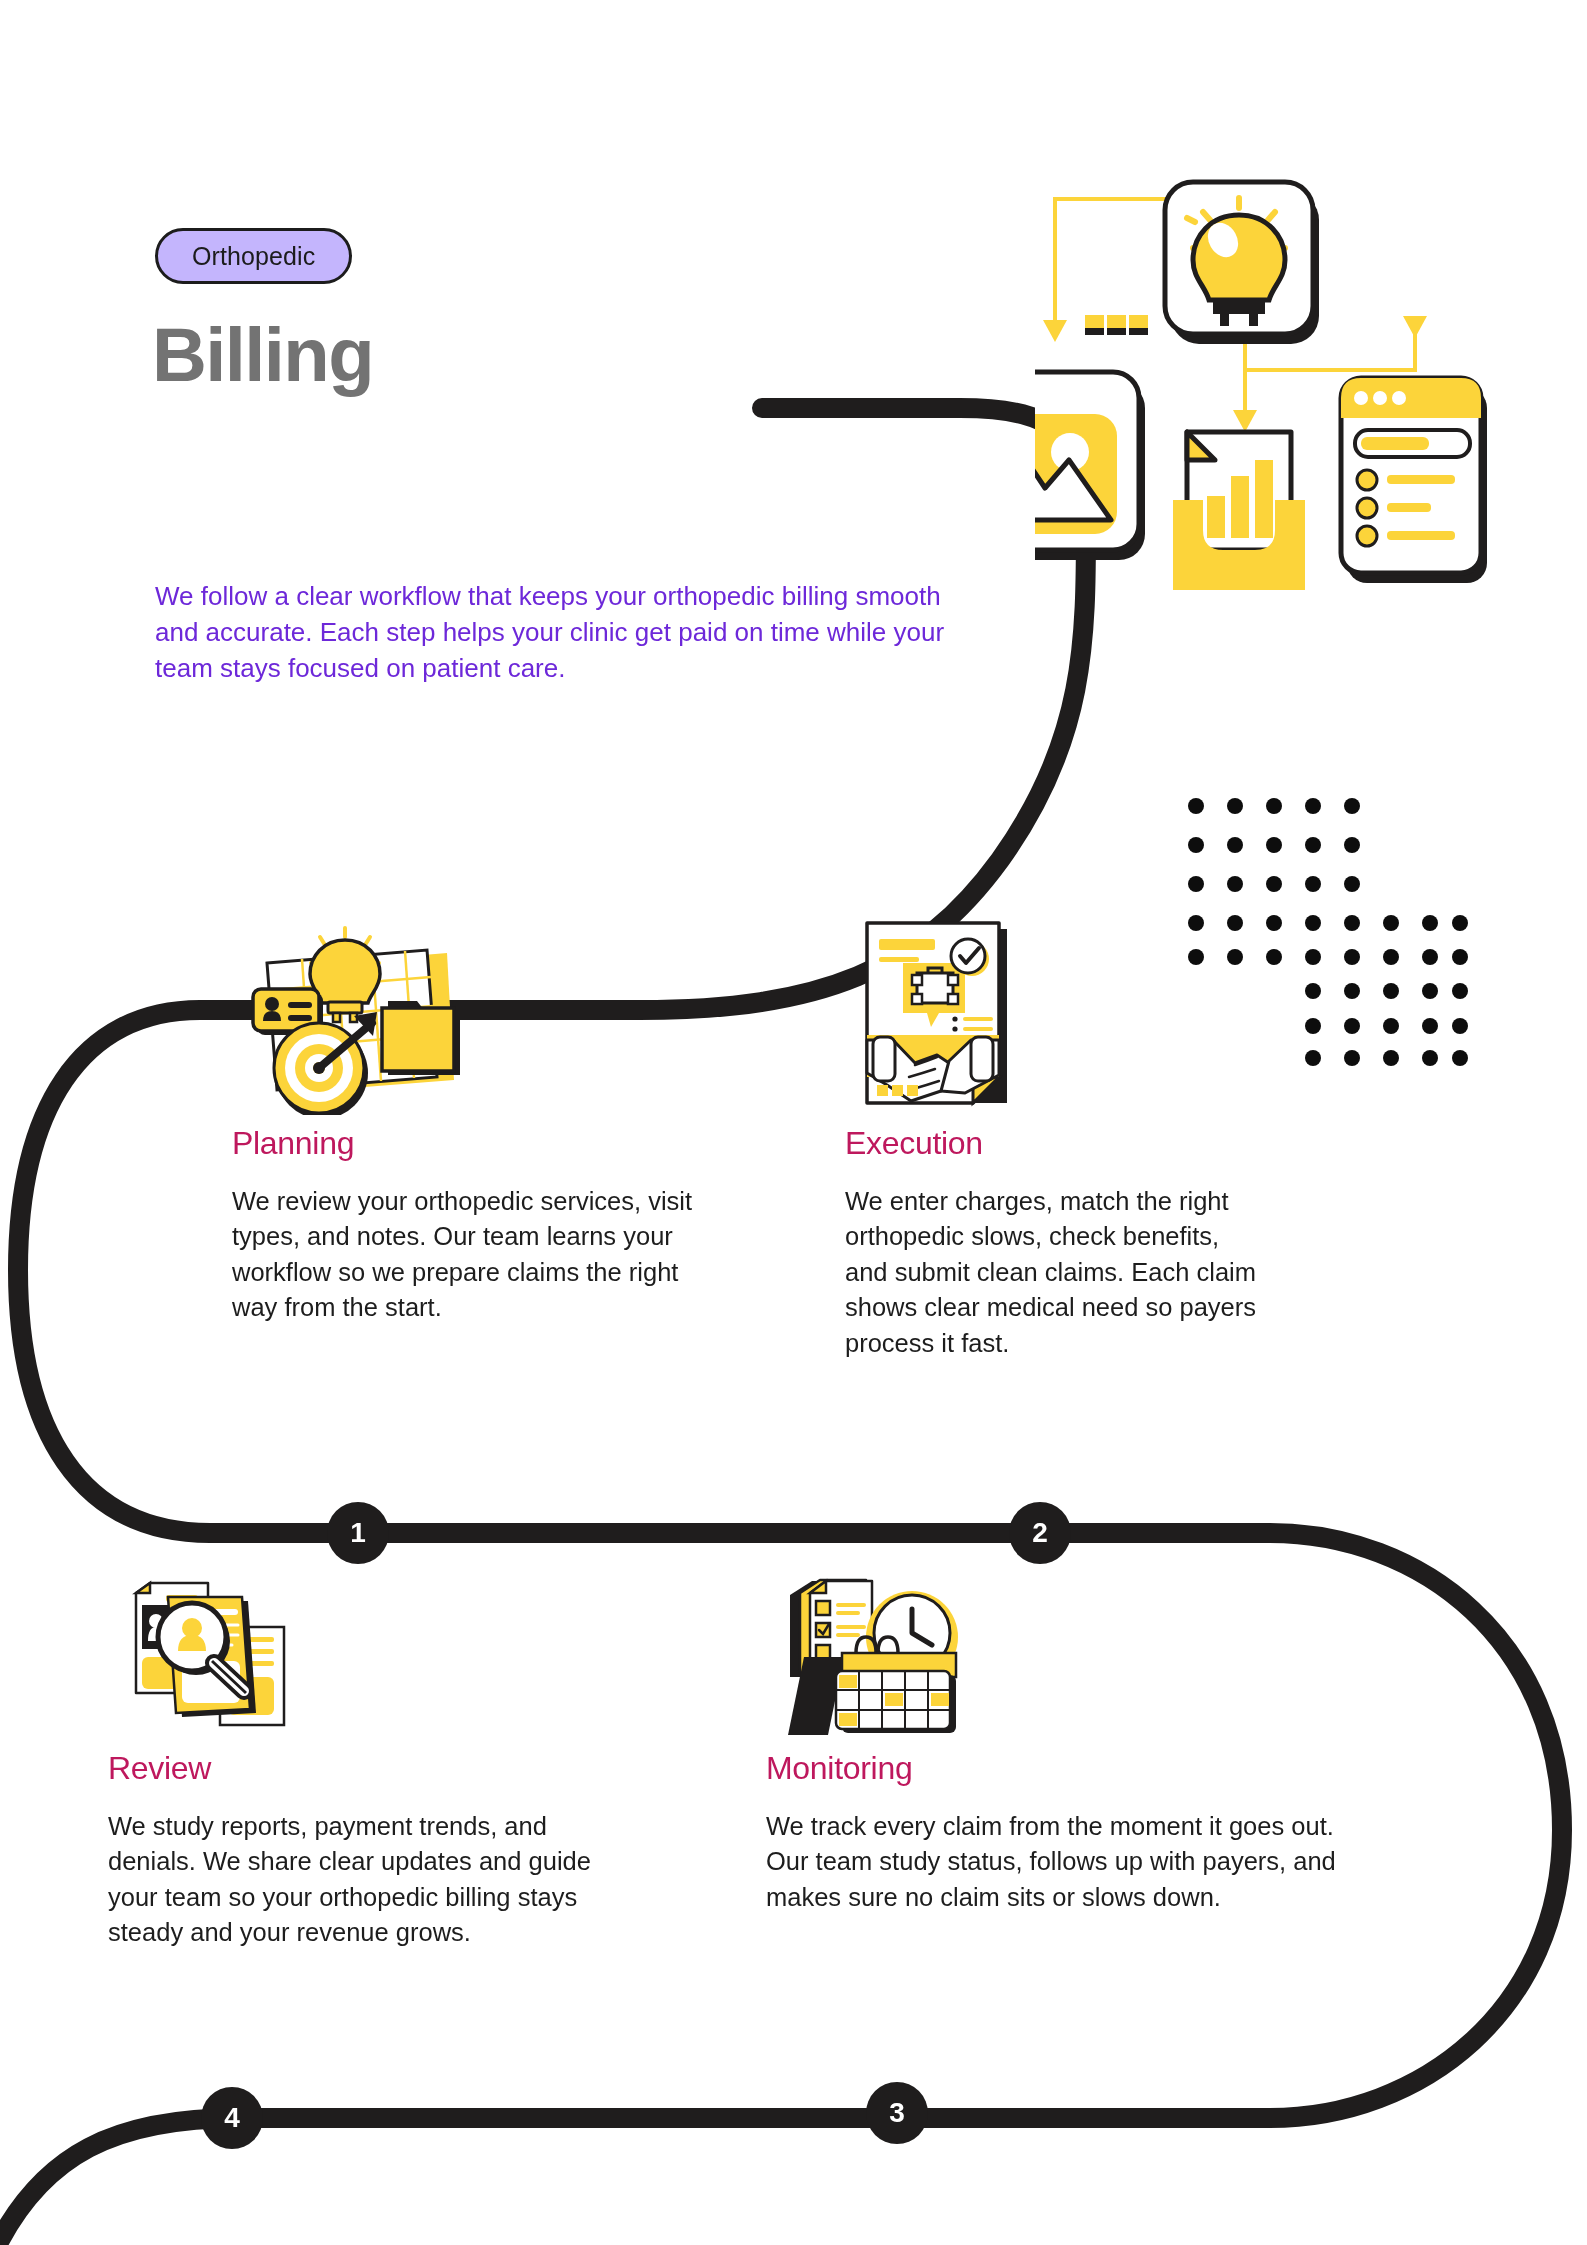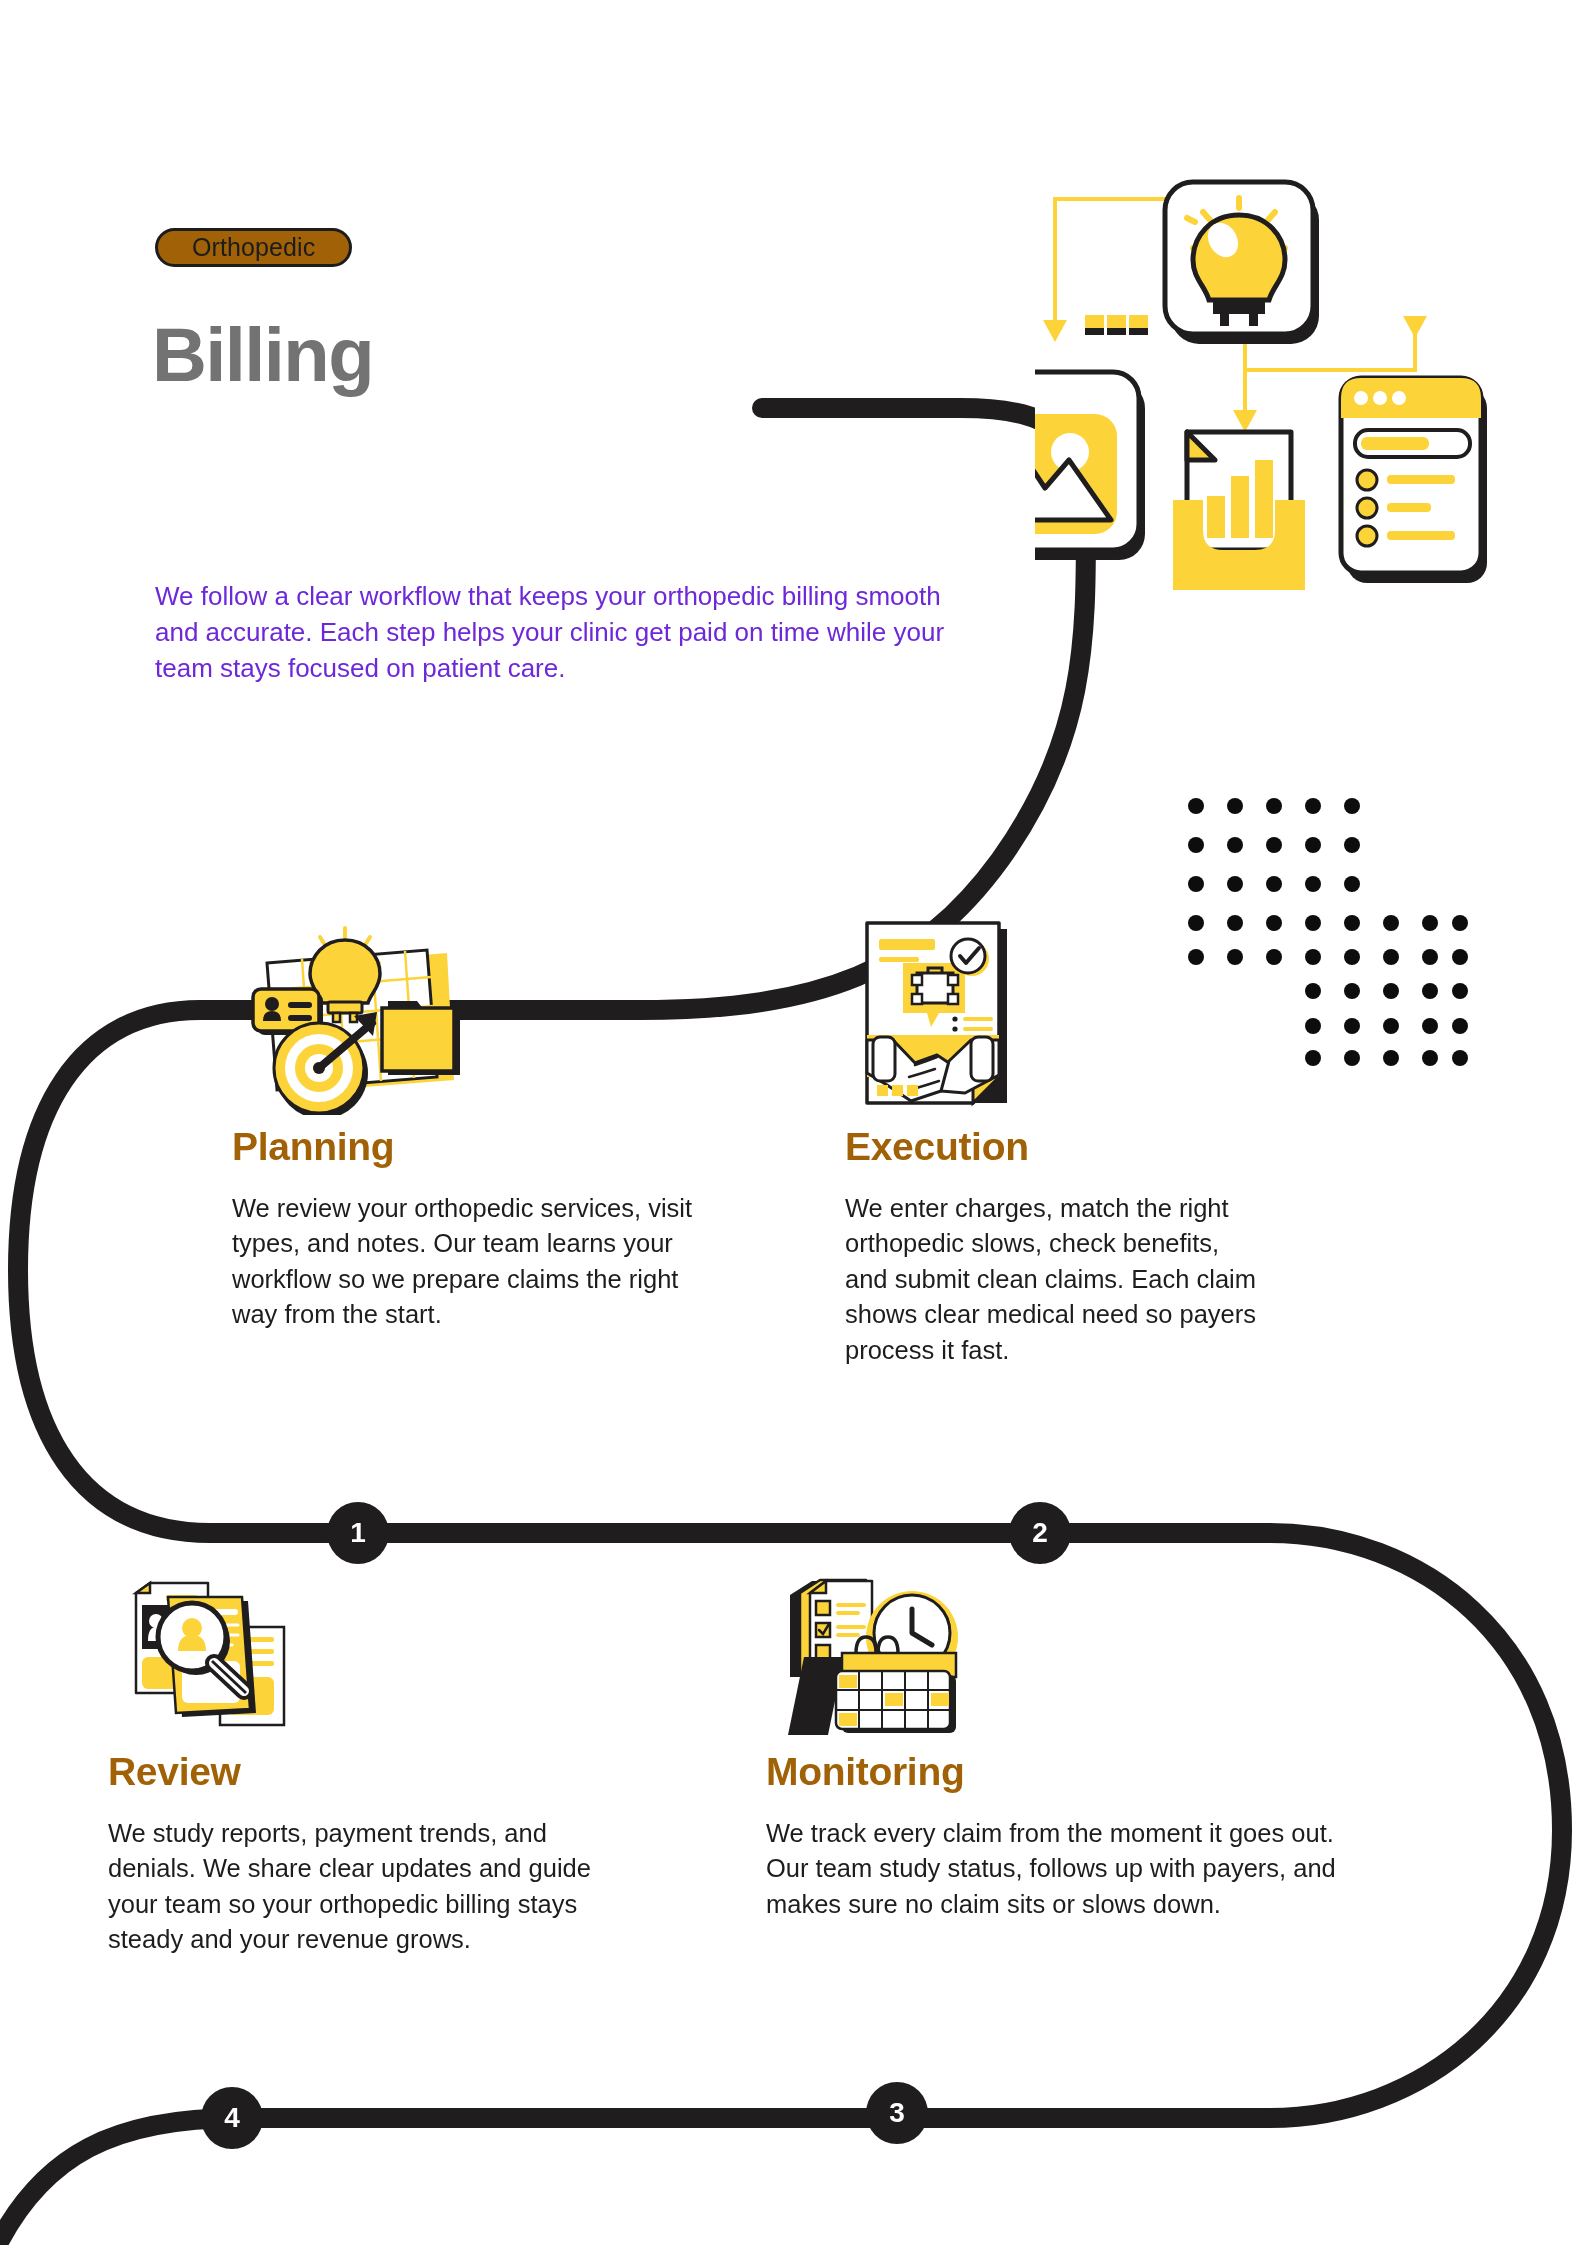--- a/index.html
+++ b/index.html
@@ -29,28 +29,28 @@
     height: 2245px;
     z-index: 1;
     pointer-events: none;
   }
 
   
   .pill {
     position: absolute;
     left: 155px;
     top: 228px;
-    height: 39px;
+    height: 56px;
     padding: 0 34px;
     border: 3px solid #1c1c1c;
     border-radius: 32px;
     display: flex;
     align-items: center;
     justify-content: flex-start;
-    background: #a16207;
+    background: #c4b5fd;
     z-index: 6;
   }
   .pill span {
     font-size: 25px;
     color: #1c1c1c;
     letter-spacing: 0.1px;
     white-space: nowrap;
   }
 
   .title {
@@ -78,23 +78,23 @@
   }
 
   
   .step { position: absolute; z-index: 6; }
   .step .art {
     position: relative;
     height: 200px;
     margin-bottom: 10px;
   }
   .step h2 {
-    font-size: 39px;
-    font-weight: bold;
-    color: #a16207;
+    font-size: 32px;
+    font-weight: normal;
+    color: #be185d;
     letter-spacing: -0.3px;
     margin-bottom: 22px;
   }
   .step p {
     font-size: 25.5px;
     line-height: 1.39;
     color: #1d1d1d;
     margin-top: 8px;
   }
 

